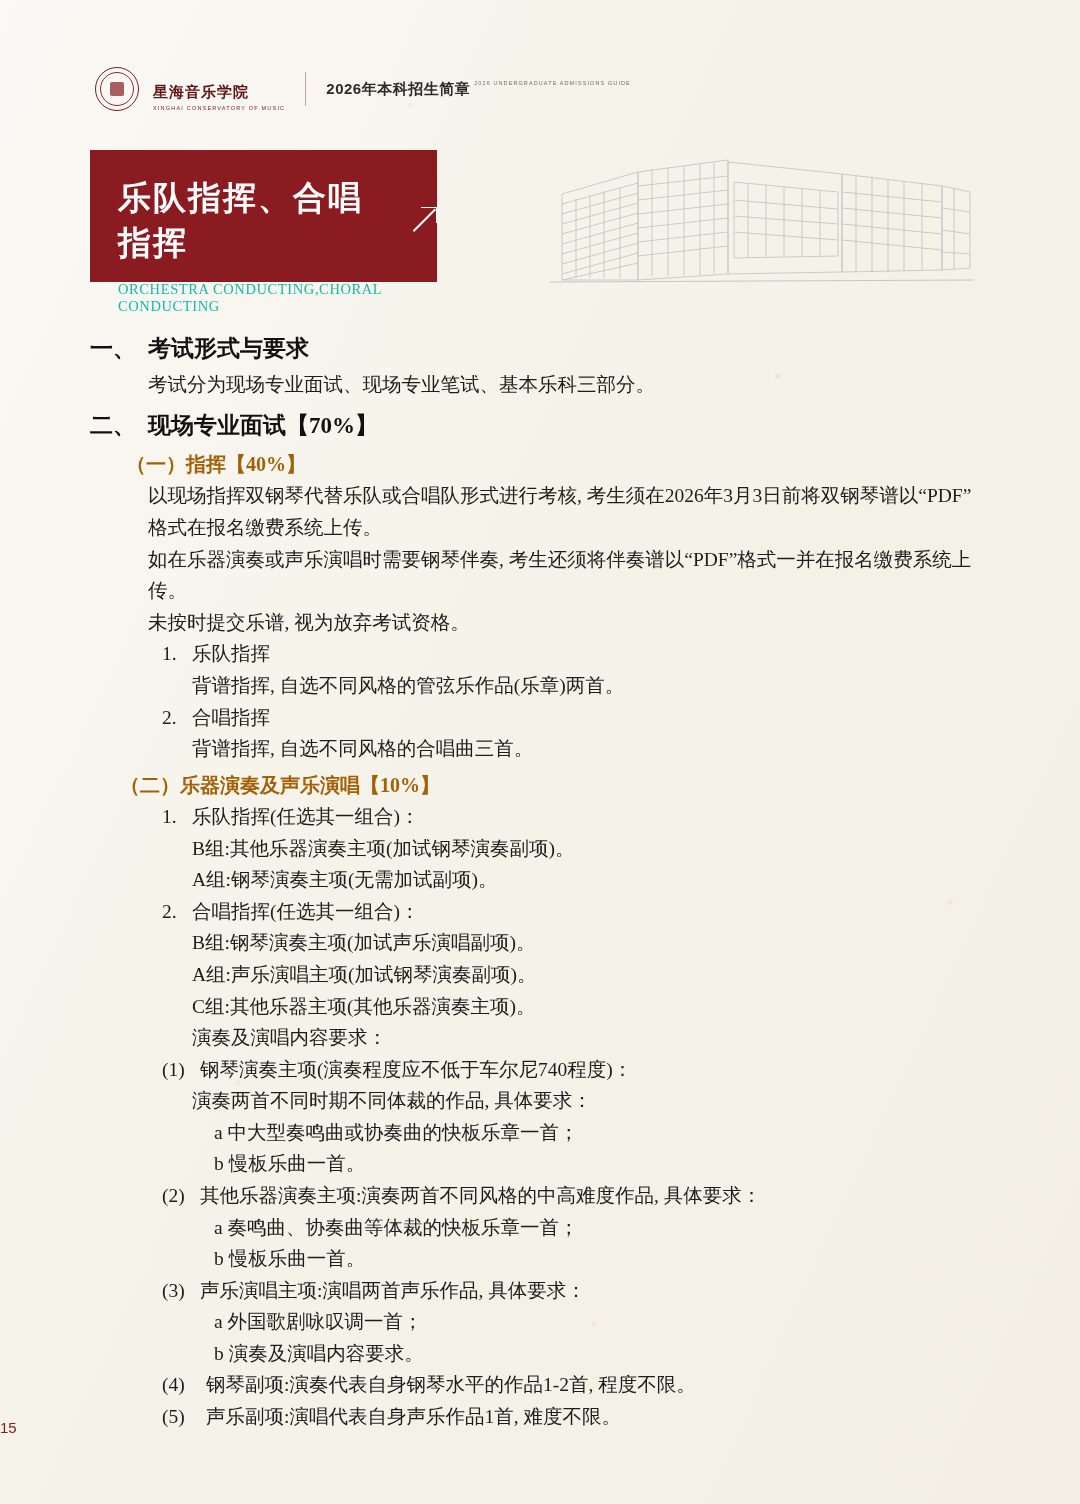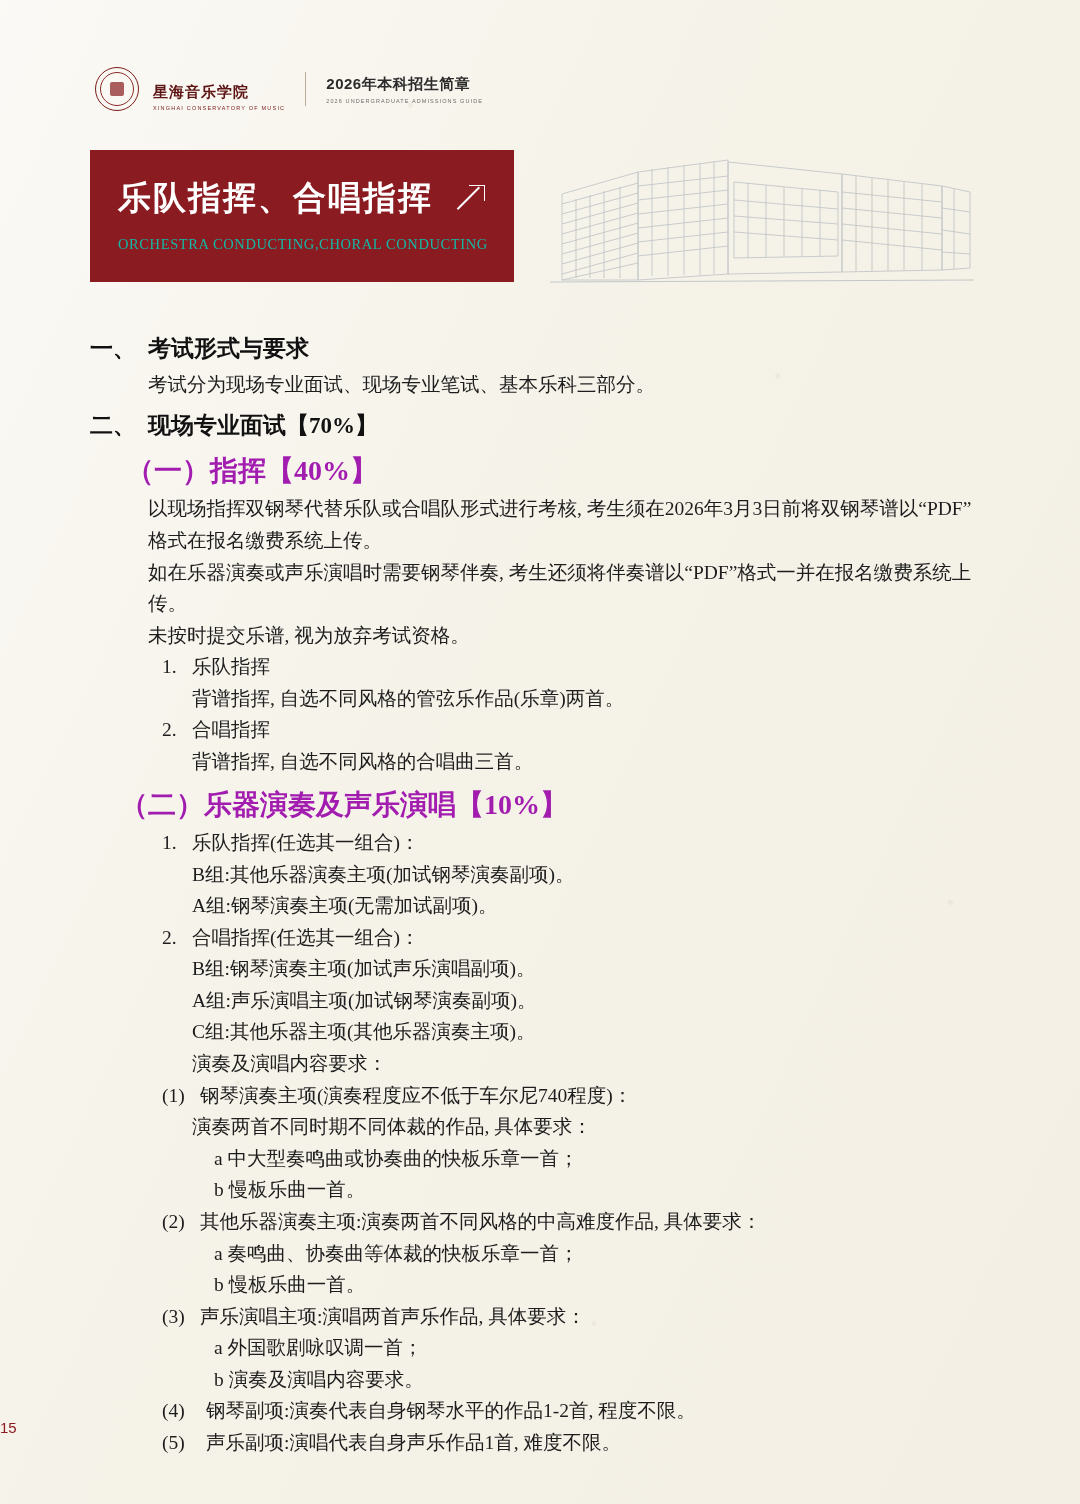--- a/index.html
+++ b/index.html
@@ -97,21 +97,21 @@
     transform: scaleY(0.95);
   }
   .masthead-divider {
     width: 1px;
     height: 34px;
     background: #b9aa92;
     margin: 0 6px;
   }
   .masthead-title {
     display: flex;
-    flex-direction: column;
+    flex-direction: row;
     gap: 4px;
   }
   .masthead-title .cn {
     font-family: "Liberation Sans", sans-serif;
     font-weight: bold;
     font-size: 15px;
     color: #2b2b2b;
     letter-spacing: .5px;
   }
   .masthead-title .en {
@@ -124,21 +124,21 @@
   
   .hero {
     position: relative;
     margin-top: 34px;
     height: 142px;
   }
   .hero-banner {
     position: absolute;
     left: 0;
     top: 0;
-    width: 424px;
+    width: 347px;
     height: 132px;
     background: #8a1b21;
     box-sizing: border-box;
     padding: 26px 0 0 28px;
   }
   .hero-cn {
     display: flex;
     align-items: center;
     gap: 16px;
     color: #ffffff;
@@ -204,22 +204,22 @@
     font-size: 23px;
     color: #111;
     margin: 0 0 2px 0;
   }
   .sec-head .num {
     width: 58px;
     flex: none;
   }
   .sec-head-2 {
     font-weight: bold;
-    font-size: 28px;
-    color: #a21caf;
+    font-size: 20px;
+    color: #a16207;
     margin: 4px 0 0 36px;
   }
   .para {
     margin: 0 0 0 58px;
   }
   .list-item {
     margin: 0 0 0 72px;
     display: flex;
   }
   .list-item .marker {

